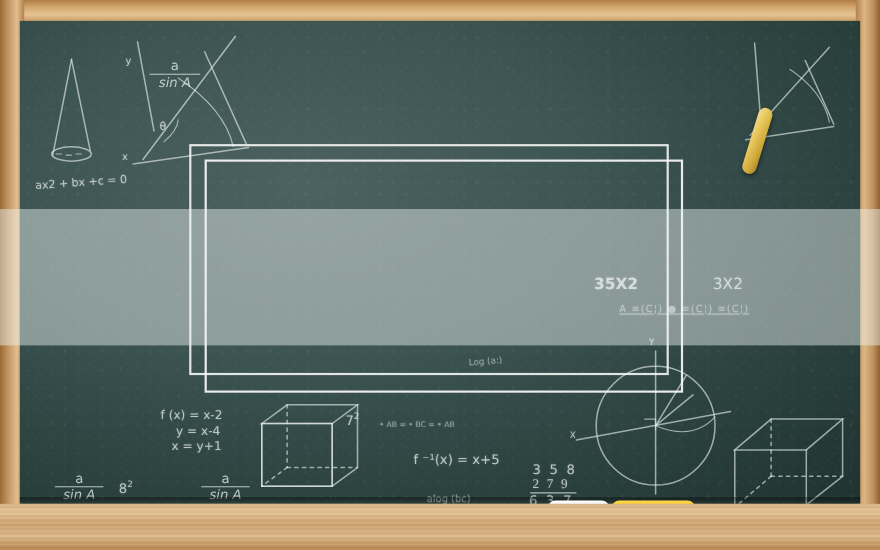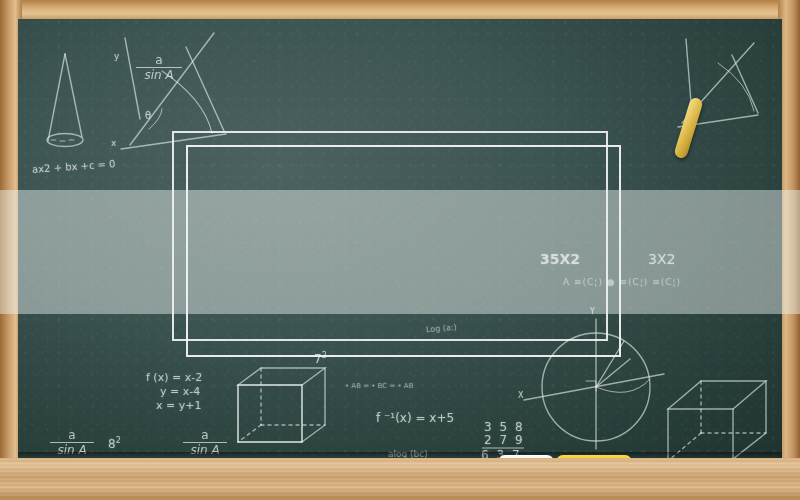--- a/index.html
+++ b/index.html
@@ -193,49 +193,49 @@
         <span class="den">sin A</span>
       </div>
       <div class="chalk-txt" style="left:96px;top:32px;font-size:9px;">y</div>
       <div class="chalk-txt" style="left:93px;top:119px;font-size:9px;">x</div>
       <div class="chalk-txt" style="left:127px;top:91px;font-size:10px;">θ</div>
       <div class="chalk-txt" style="left:14px;top:142px;font-size:10px;transform:rotate(-4deg);">ax2 + bx +c = 0</div>
 
       <div class="chalk-txt" style="left:128px;top:352px;font-size:11px;">f (x) = x-2</div>
       <div class="chalk-txt" style="left:142px;top:366px;font-size:11px;">y = x-4</div>
       <div class="chalk-txt" style="left:138px;top:380px;font-size:11px;">x = y+1</div>
-      <div class="chalk-txt" style="left:296px;top:332px;font-size:12px;"><span>7</span><sup style="font-size:8px">2</sup></div>
+      <div class="chalk-txt" style="left:296px;top:355px;font-size:12px;"><span>7</span><sup style="font-size:8px">2</sup></div>
       <div class="chalk-txt" style="left:327px;top:363px;font-size:7px;opacity:.7;">• AB = • BC = • AB</div>
       <div class="frac" style="left:32px;top:410px;width:44px;">
         <span class="num">a</span>
         <span class="bar"></span>
         <span class="den">sin A</span>
       </div>
       <div class="chalk-txt" style="left:90px;top:417px;font-size:12px;"><span>8</span><sup style="font-size:8px">2</sup></div>
       <div class="frac" style="left:165px;top:410px;width:44px;">
         <span class="num">a</span>
         <span class="bar"></span>
         <span class="den">sin A</span>
       </div>
 
       <div class="chalk-txt" style="left:358px;top:392px;font-size:12px;">f ⁻¹(x) = x+5</div>
       <div class="chalk-txt" style="left:370px;top:430px;font-size:9px;opacity:.75;">alog (bc)</div>
       <div class="chalk-txt" style="left:466px;top:401px;font-size:12px;letter-spacing:2px;">3 5 8</div>
-      <div class="chalk-txt" style="left:466px;top:414px;font-size:12px;letter-spacing:2px;">2 7 9</div>
+      <div class="chalk-txt" style="left:466px;top:414px;font-size:12px;letter-spacing:2px;font-family:Liberation Serif, serif;">2 7 9</div>
       <div class="chalk-txt" style="left:463px;top:429px;font-size:12px;letter-spacing:2px;">6 3 7</div>
       <svg width="60" height="4" style="position:absolute;left:462px;top:427px;" aria-hidden="true">
           <path d="M2 2 L44 2" stroke="rgba(233,240,236,.7)" stroke-width="1.2"></path>
         </svg>
 
       <div class="chalk-txt" style="left:522px;top:232px;font-size:14px;font-weight:bold;">35X2</div>
       <div class="chalk-txt" style="left:630px;top:232px;font-size:14px;font-weight:normal;">3X2</div>
       <div class="chalk-txt" style="left:408px;top:305px;font-size:8px;opacity:.7;transform:rotate(-5deg);">Log (a:)</div>
       <div class="chalk-txt" style="left:572px;top:288px;font-size:8px;">Y</div>
       <div class="chalk-txt" style="left:500px;top:372px;font-size:8px;">X</div>
-      <div class="chalk-txt" style="left:545px;top:258px;font-size:9px;letter-spacing:1px;opacity:.7;">A ≡(C¦) ● ≡(C¦) ≡(C¦)</div>
+      <div class="chalk-txt" style="left:545px;top:258px;font-size:9px;letter-spacing:1px;opacity:.7;text-decoration:underline;">A ≡(C¦) ● ≡(C¦) ≡(C¦)</div>
 
       <div class="chalk-stick-gold"></div>
     </div>
 
     <div class="rect-outer"></div>
     <div class="rect-inner"></div>
   </div>
 
   <div class="banner"></div>
 

